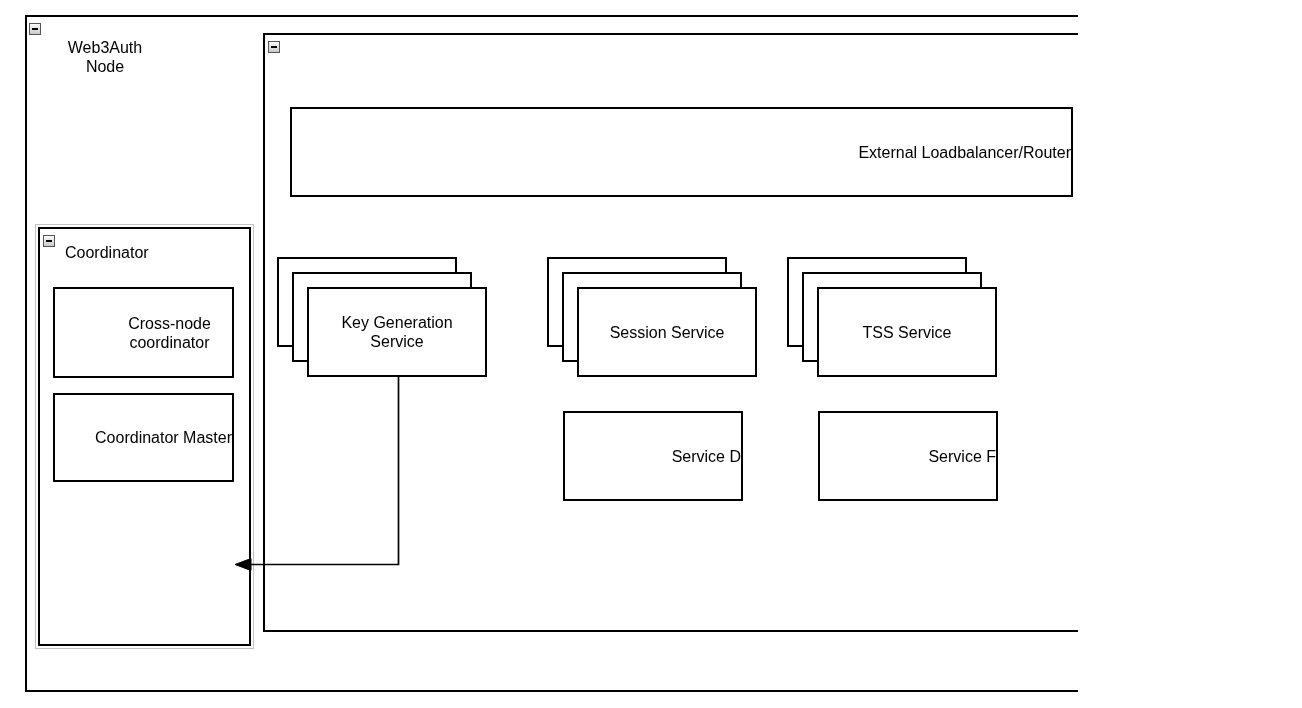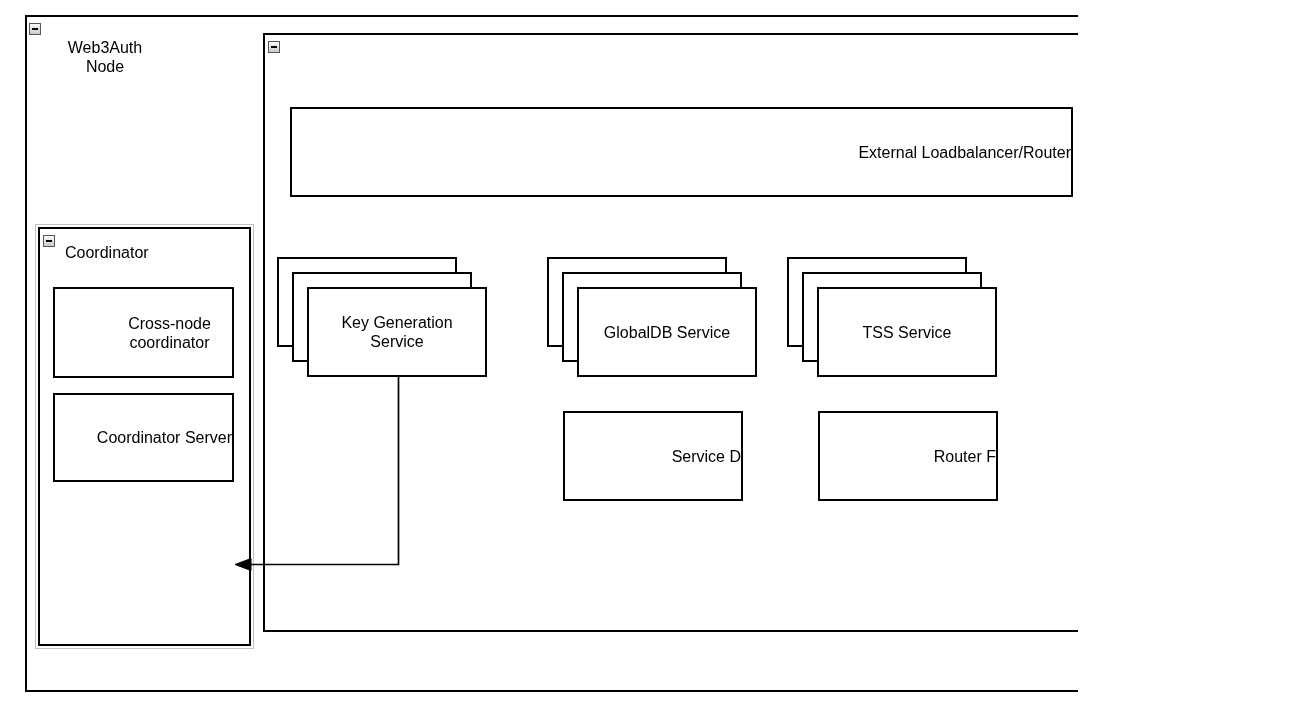--- a/index.html
+++ b/index.html
@@ -58,53 +58,53 @@
         <div class="layer mid"></div>
         <div class="layer front">
           <span class="label-narrow">Key Generation Service</span>
         </div>
       </div>
 
       <div class="stack" style="left:282px;top:222px;">
         <div class="layer back"></div>
         <div class="layer mid"></div>
         <div class="layer front">
-          <span>GlobalDB Service</span>
+          <span>Session Service</span>
         </div>
       </div>
 
       <div class="stack" style="left:522px;top:222px;">
         <div class="layer back"></div>
         <div class="layer mid"></div>
         <div class="layer front">
           <span>TSS Service</span>
         </div>
       </div>
 
       <div class="node-box" style="left:298px;top:376px;width:180px;height:90px;padding-left:12px;">
         <span>Service D</span>
       </div>
 
       <div class="node-box" style="left:553px;top:376px;width:180px;height:90px;">
-        <span>Router F</span>
+        <span>Service F</span>
       </div>
     </div>
 
     <div class="container" id="coordinator" style="left:11px;top:210px;width:213px;height:419px;">
 
       <div class="collapse-btn" style="left:3px;top:6px;"></div>
 
       <div class="grp-label-left" style="left:25px;top:14px;">Coordinator</div>
 
       <div class="node-box" style="left:13px;top:58px;width:181px;height:91px;padding-left:30px;">
         <span class="label-narrow-sm">Cross-node coordinator</span>
       </div>
 
       <div class="node-box" style="left:13px;top:164px;width:181px;height:89px;">
-        <span>Coordinator Server</span>
+        <span>Coordinator Master</span>
       </div>
 
     </div>
   </div>
 
   <svg id="connector-svg" viewBox="0 0 1302 708" xmlns="http://www.w3.org/2000/svg">
     <path d="M398.5,377 L398.5,564.5 L249,564.5" fill="none" stroke="#000" stroke-width="1.7"></path>
     <polygon points="235,564.5 251,558.5 251,570.5" fill="#000" stroke="#000"></polygon>
   </svg>
 

